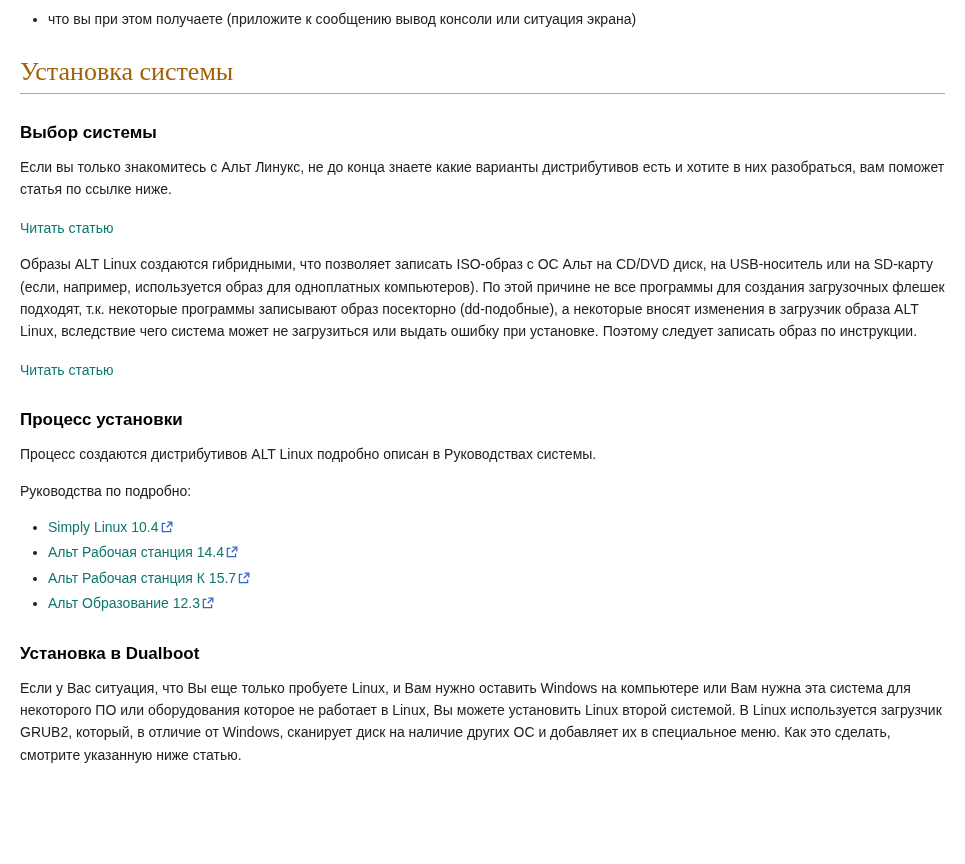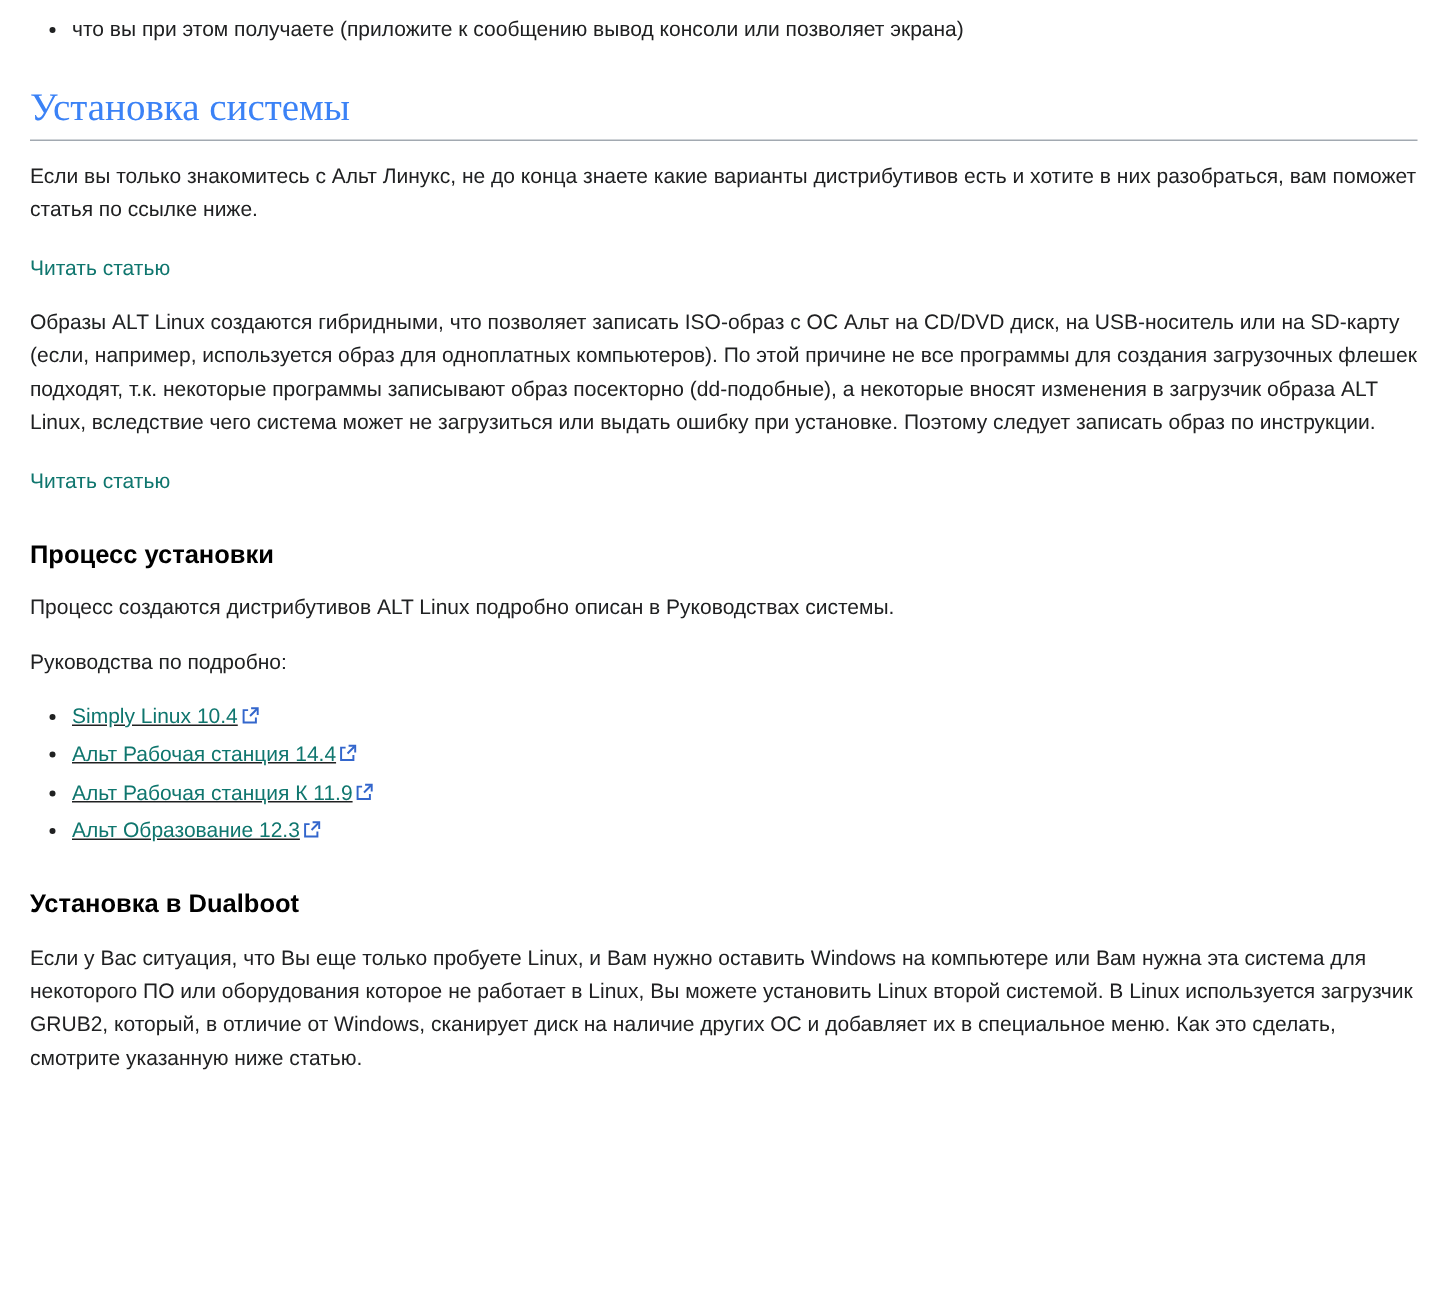--- a/index.html
+++ b/index.html
@@ -20,21 +20,21 @@
   ul.intro-list {
     margin: 6px 0 10px 0;
     padding-left: 28px;
     list-style: disc;
   }
   ul.intro-list li { margin-bottom: 2px; }
   h2.main-heading {
     font-family: "Liberation Serif", "DejaVu Serif", serif;
     font-weight: 400;
     font-size: 26px;
-    color: #3b82f6;
+    color: #a16207;
     margin: 26px 0 12px 0;
     padding-bottom: 4px;
     border-bottom: 1px solid #a2a9b1;
     line-height: 1.25;
   }
   h3.sub-heading {
     font-size: 17px;
     font-weight: 700;
     color: #000000;
     margin: 28px 0 10px 0;
@@ -43,43 +43,43 @@
   a.wiki-link {
     color: #0f766e;
     text-decoration: none;
     cursor: pointer;
   }
   p.read-link-row { margin: 16px 0 14px 0; }
   ul.guide-list {
     margin: 10px 0 14px 0;
     padding-left: 28px;
     list-style: disc;
-    text-decoration: underline;
   }
   ul.guide-list li {
     margin-bottom: 3px;
   }
   .ext-icon {
     display: inline-block;
     margin-left: 2px;
     vertical-align: -1px;
   }
   .body-text { margin: 12px 0 14px 0; }
 </style>
 </head>
 <body>
 
 <div class="content">
 
   <ul class="intro-list">
-    <li><span>что вы при этом получаете (приложите к сообщению вывод консоли или позволяет экрана)</span></li>
+    <li><span>что вы при этом получаете (приложите к сообщению вывод консоли или ситуация экрана)</span></li>
   </ul>
 
   <h2 class="main-heading">Установка системы</h2>
 
+  <h3 class="sub-heading">Выбор системы</h3>
   <p class="body-text">Если вы только знакомитесь с Альт Линукс, не до конца знаете какие варианты дистрибутивов есть и хотите в них разобраться, вам поможет статья по ссылке ниже.</p>
   <p class="read-link-row">
     <a class="wiki-link" href="#">Читать статью</a>
   </p>
 
   <p class="body-text">Образы ALT Linux создаются гибридными, что позволяет записать ISO-образ с ОС Альт на CD/DVD диск, на USB-носитель или на SD-карту (если, например, используется образ для одноплатных компьютеров). По этой причине не все программы для создания загрузочных флешек подходят, т.к. некоторые программы записывают образ посекторно (dd-подобные), а некоторые вносят изменения в загрузчик образа ALT Linux, вследствие чего система может не загрузиться или выдать ошибку при установке. Поэтому следует записать образ по инструкции.</p>
   <p class="read-link-row">
     <a class="wiki-link" href="#">Читать статью</a>
   </p>
 
@@ -95,21 +95,21 @@
         </svg>
     </li>
     <li>
       <a class="wiki-link" href="#">Альт Рабочая станция 14.4</a><svg class="ext-icon" width="12" height="12" viewBox="0 0 12 12">
           <path fill="none" stroke="#3366cc" stroke-width="1.3" d="M4.4 2.4H1.4v8.2h8.2V7.4"></path>
           <path fill="none" stroke="#3366cc" stroke-width="1.3" d="M6.4 1.2h4.4v4.4"></path>
           <path fill="none" stroke="#3366cc" stroke-width="1.3" d="M10.3 1.7 5.7 6.3"></path>
         </svg>
     </li>
     <li>
-      <a class="wiki-link" href="#">Альт Рабочая станция К 11.9</a><svg class="ext-icon" width="12" height="12" viewBox="0 0 12 12">
+      <a class="wiki-link" href="#">Альт Рабочая станция К 15.7</a><svg class="ext-icon" width="12" height="12" viewBox="0 0 12 12">
           <path fill="none" stroke="#3366cc" stroke-width="1.3" d="M4.4 2.4H1.4v8.2h8.2V7.4"></path>
           <path fill="none" stroke="#3366cc" stroke-width="1.3" d="M6.4 1.2h4.4v4.4"></path>
           <path fill="none" stroke="#3366cc" stroke-width="1.3" d="M10.3 1.7 5.7 6.3"></path>
         </svg>
     </li>
     <li>
       <a class="wiki-link" href="#">Альт Образование 12.3</a><svg class="ext-icon" width="12" height="12" viewBox="0 0 12 12">
           <path fill="none" stroke="#3366cc" stroke-width="1.3" d="M4.4 2.4H1.4v8.2h8.2V7.4"></path>
           <path fill="none" stroke="#3366cc" stroke-width="1.3" d="M6.4 1.2h4.4v4.4"></path>
           <path fill="none" stroke="#3366cc" stroke-width="1.3" d="M10.3 1.7 5.7 6.3"></path>

